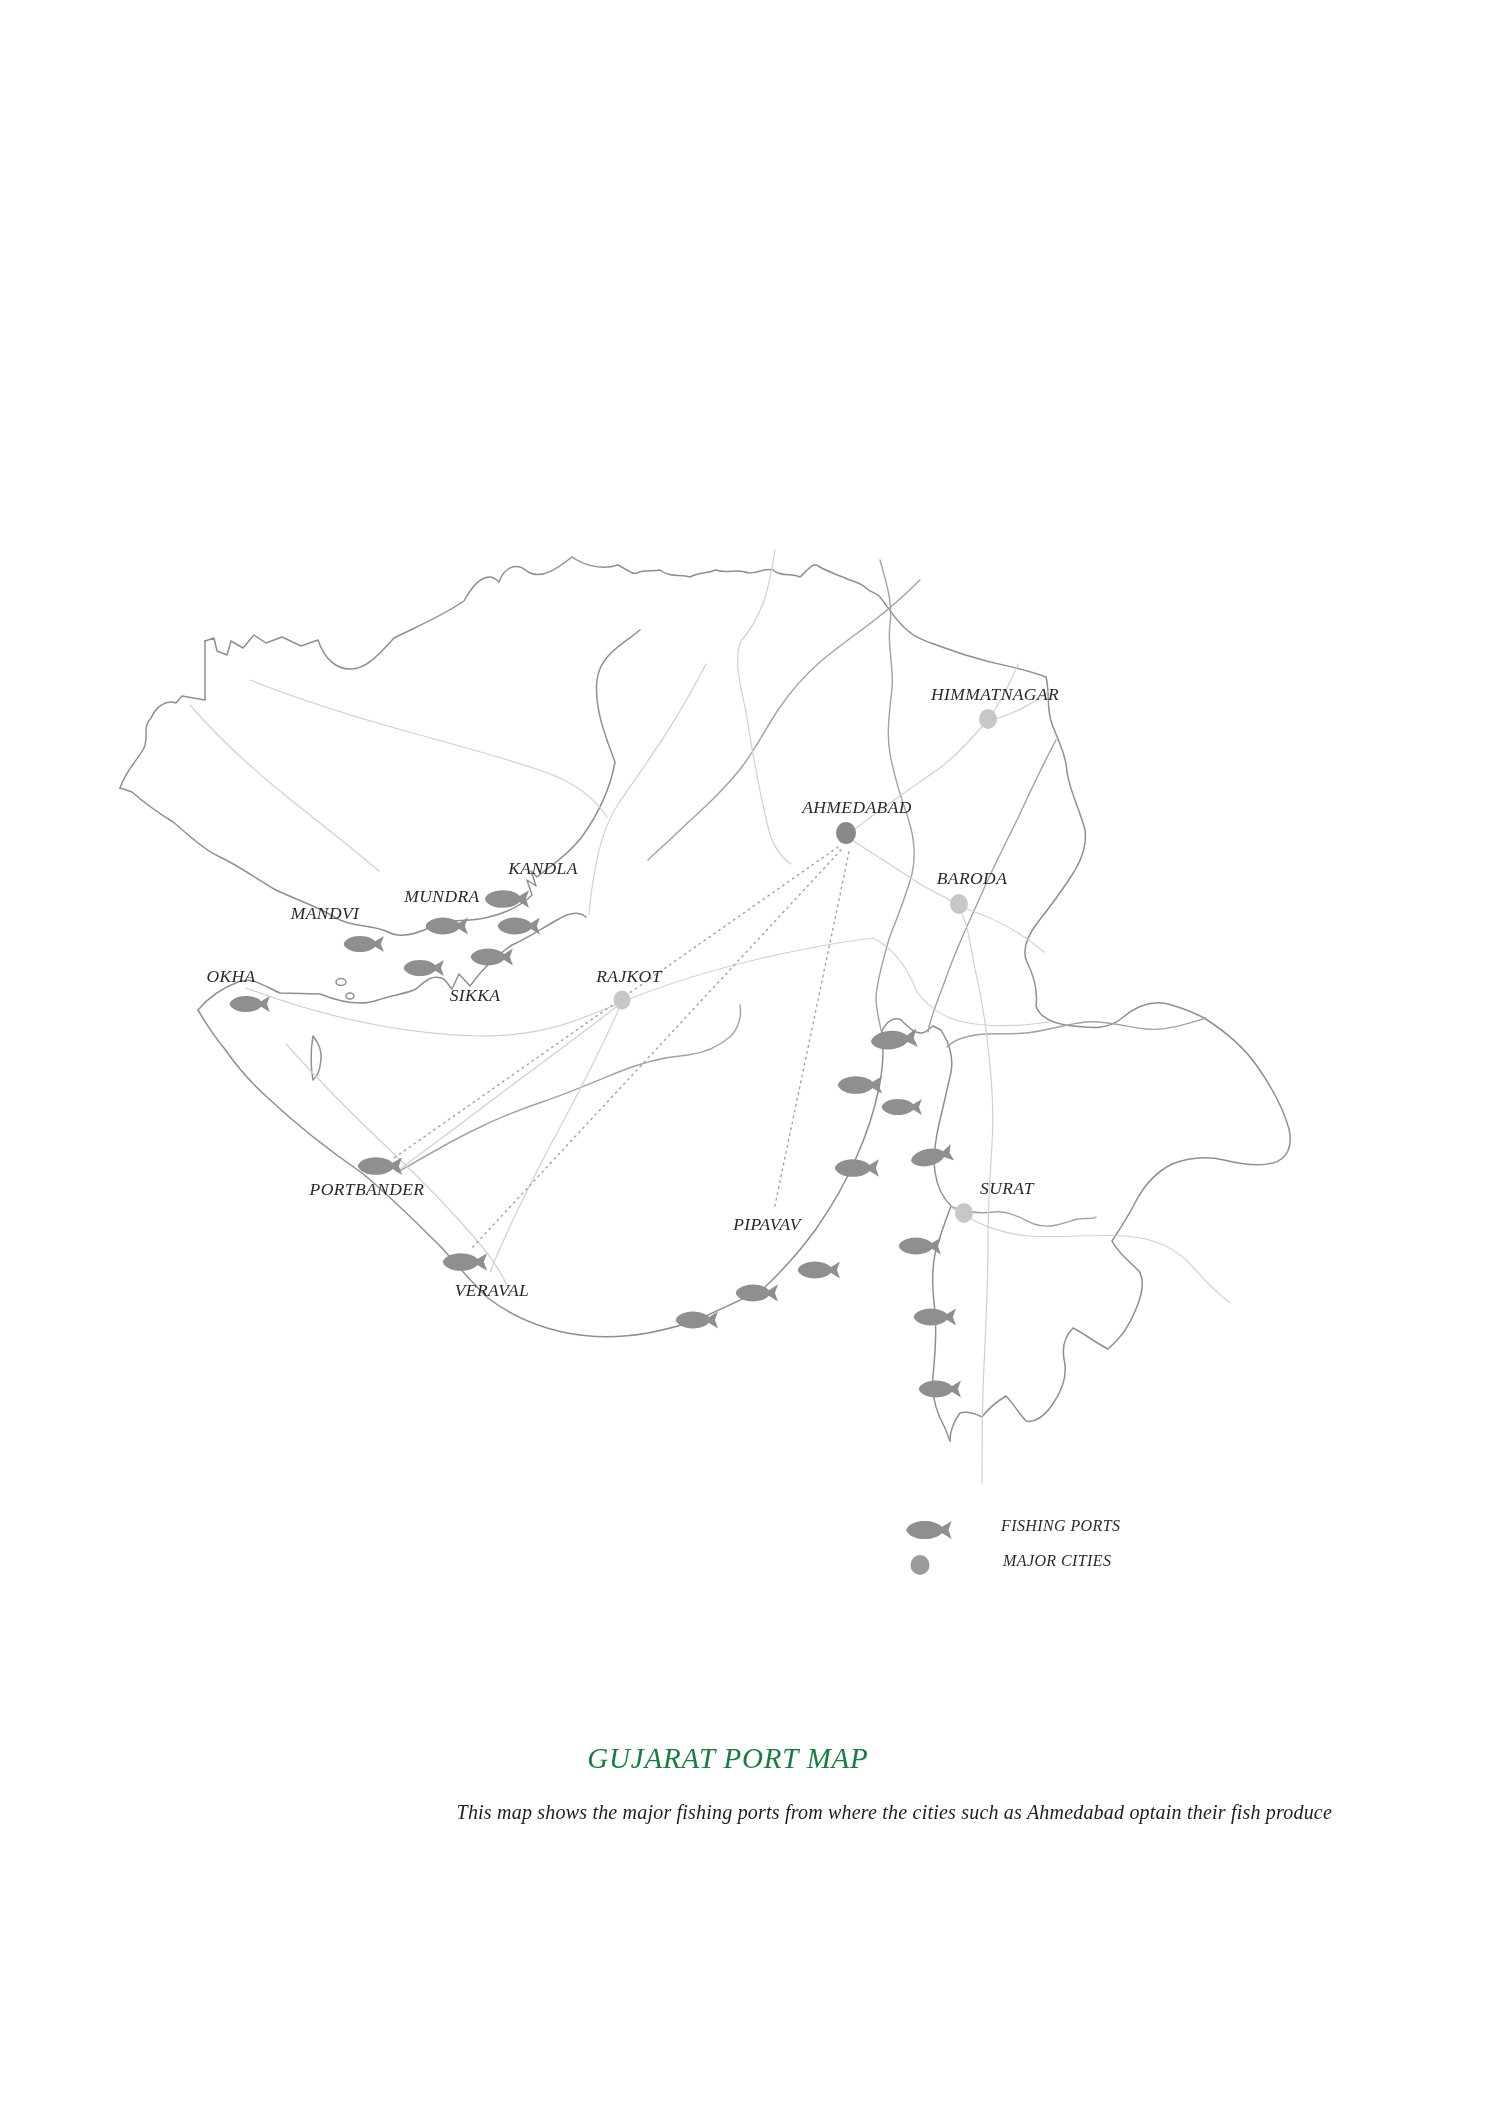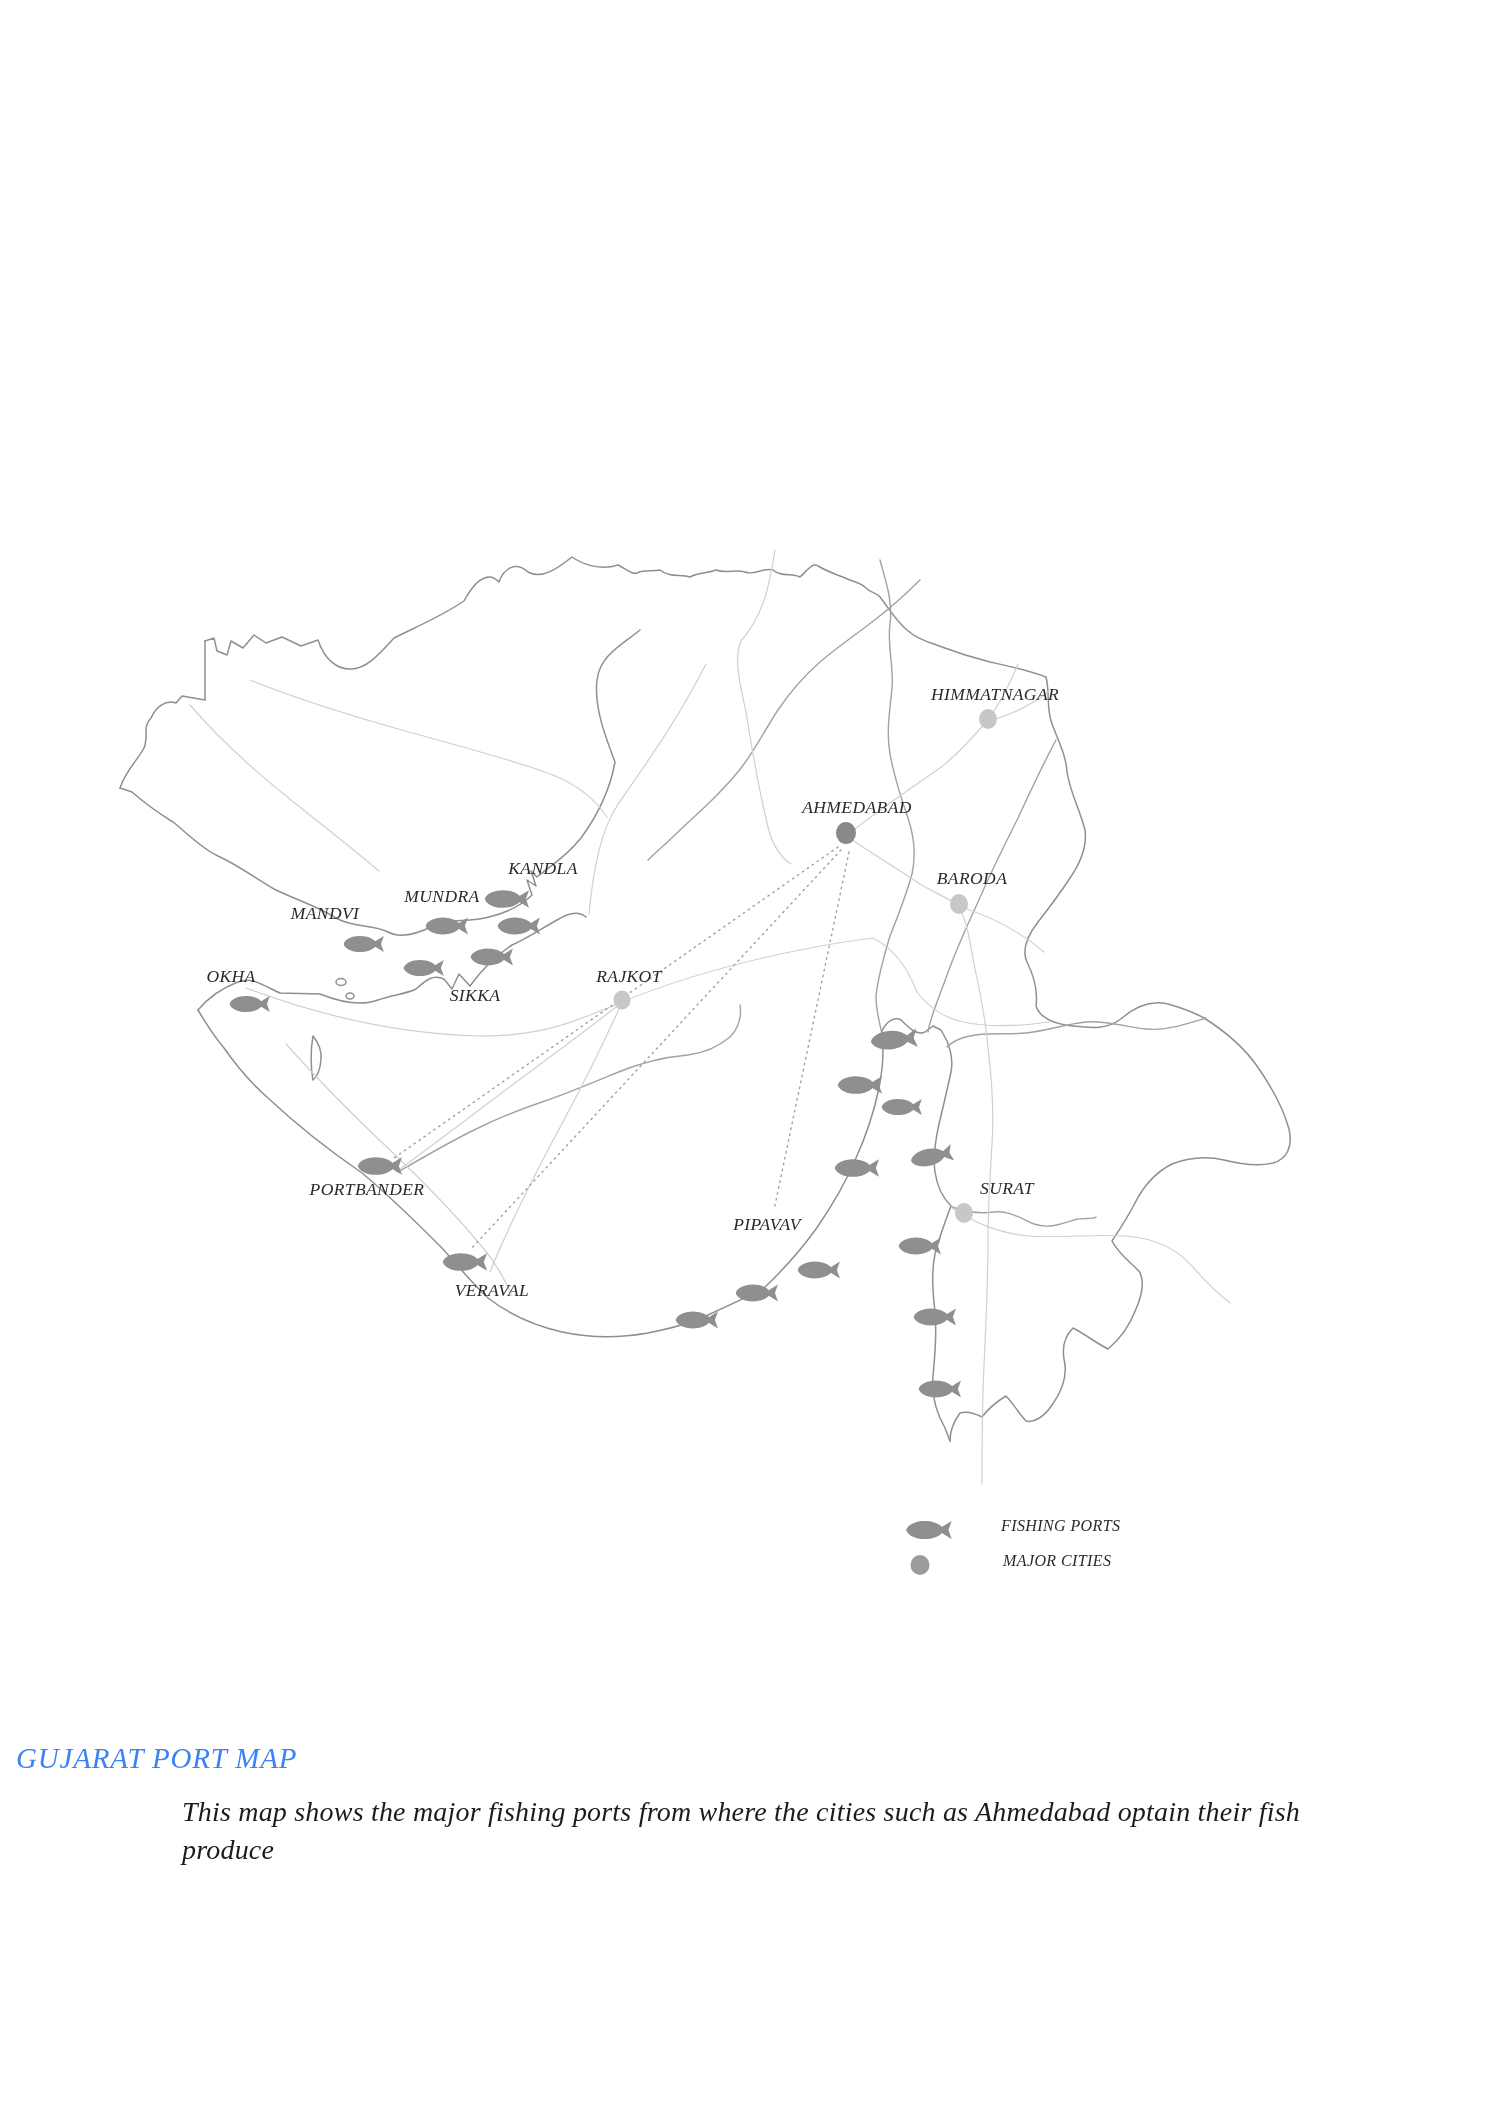--- a/index.html
+++ b/index.html
@@ -12,26 +12,26 @@
     font-family:"Liberation Serif","DejaVu Serif",serif;
     font-style:italic;
   }
   .map-label{font-size:17.5px;letter-spacing:.4px;fill:#2a2a2a;}
   .legend-label{font-size:16px;letter-spacing:.4px;fill:#2a2a2a;}
   .coast{fill:none;stroke:#8f8f8f;stroke-width:1.5;stroke-linecap:round;stroke-linejoin:round;}
   .river{fill:none;stroke:#a2a2a2;stroke-width:1.4;stroke-linecap:round;stroke-linejoin:round;}
   .road{fill:none;stroke:#d0d0d0;stroke-width:1.2;stroke-linecap:round;stroke-linejoin:round;}
   .route{fill:none;stroke:#a0a0a0;stroke-width:1.4;stroke-dasharray:1.5 4.5;stroke-linecap:round;}
   #title-block{
-    position:absolute;top:1742px;left:0;width:1456px;text-align:left;
-    font-style:italic;font-size:29px;color:#3b82f6;letter-spacing:.8px;padding-left:16px;
+    position:absolute;top:1742px;left:0;width:1456px;text-align:center;
+    font-style:italic;font-size:29px;color:#15803d;letter-spacing:.8px;
   }
   #caption-block{
-    position:absolute;top:1793px;left:182px;width:1150px;text-align:left;
-    font-style:italic;font-size:28px;line-height:38px;color:#1c1c1c;letter-spacing:.2px;
+    position:absolute;top:1793px;left:182px;width:1150px;text-align:right;
+    font-style:italic;font-size:20px;line-height:38px;color:#1c1c1c;letter-spacing:.2px;
   }
 </style>
 </head>
 <body>
 
 <div id="map-wrap">
   <svg id="map-svg" width="1500" height="2121" viewBox="0 0 1500 2121" xmlns="http://www.w3.org/2000/svg">
     <defs>
       <path id="fish-shape" d="M -16,0 C -15,-4 -9,-7 -2,-7 C 6,-7 11.5,-4 13,0 C 11.5,4 6,7 -2,7 C -9,7 -15,4 -16,0 Z M 10,-1.5 L 19,-7 L 16.5,0 L 19,7 L 10,1.5 Z"></path>
     </defs>

